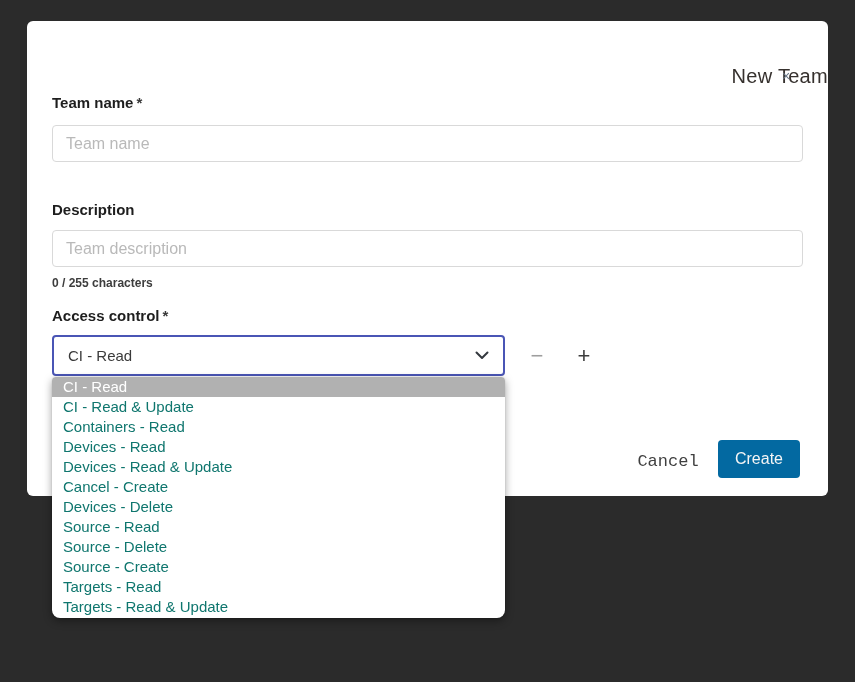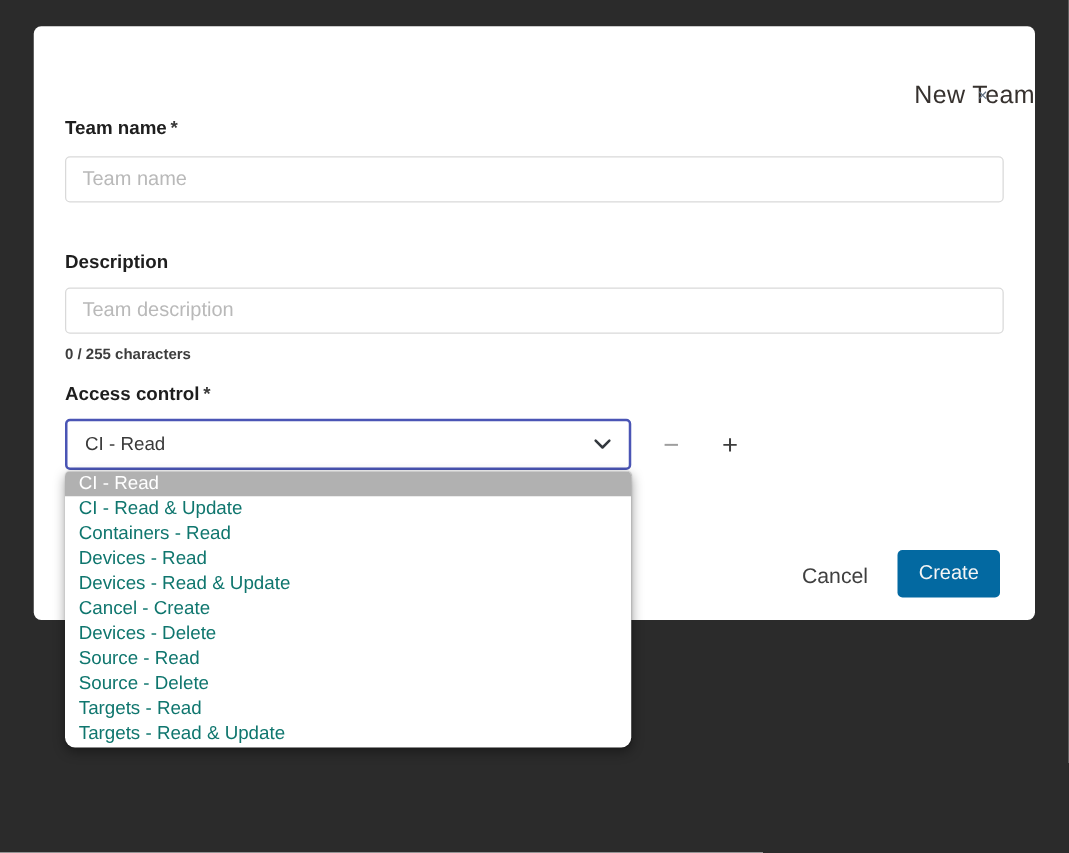--- a/index.html
+++ b/index.html
@@ -61,21 +61,21 @@
     font-family:"Liberation Sans", sans-serif;
     line-height:28px; text-align:center;
   }
   .minus-btn { left:496px; font-size:22px; color:#9e9e9e; }
   .plus-btn  { left:543px; font-size:22px; color:#3d3d3d; }
   .cancel-btn {
     position:absolute; left:602px; top:426px;
     width:78px; height:28px;
     background:none; border:none; cursor:pointer;
     font-size:17px; color:#3f3f3f;
-    font-family:Liberation Sans, sans-serif;
+    font-family:Liberation Mono, monospace;
   }
   .create-btn {
     position:absolute; left:691px; top:419px;
     width:82px; height:38px;
     background:#0369a1; color:#f5f5f5;
     border:none; border-radius:4px; cursor:pointer;
     font-size:16px; font-family:"Liberation Sans", sans-serif;
   }
   .dropdown {
     position:absolute; left:52px; top:377px;
@@ -132,15 +132,16 @@
 <div class="dropdown">
   <div class="option highlighted">CI - Read</div>
   <div class="option">CI - Read &amp; Update</div>
   <div class="option">Containers - Read</div>
   <div class="option">Devices - Read</div>
   <div class="option">Devices - Read &amp; Update</div>
   <div class="option">Cancel - Create</div>
   <div class="option">Devices - Delete</div>
   <div class="option">Source - Read</div>
   <div class="option">Source - Delete</div>
+  <div class="option">Source - Create</div>
   <div class="option">Targets - Read</div>
   <div class="option">Targets - Read &amp; Update</div>
 </div>
 
 </body></html>

